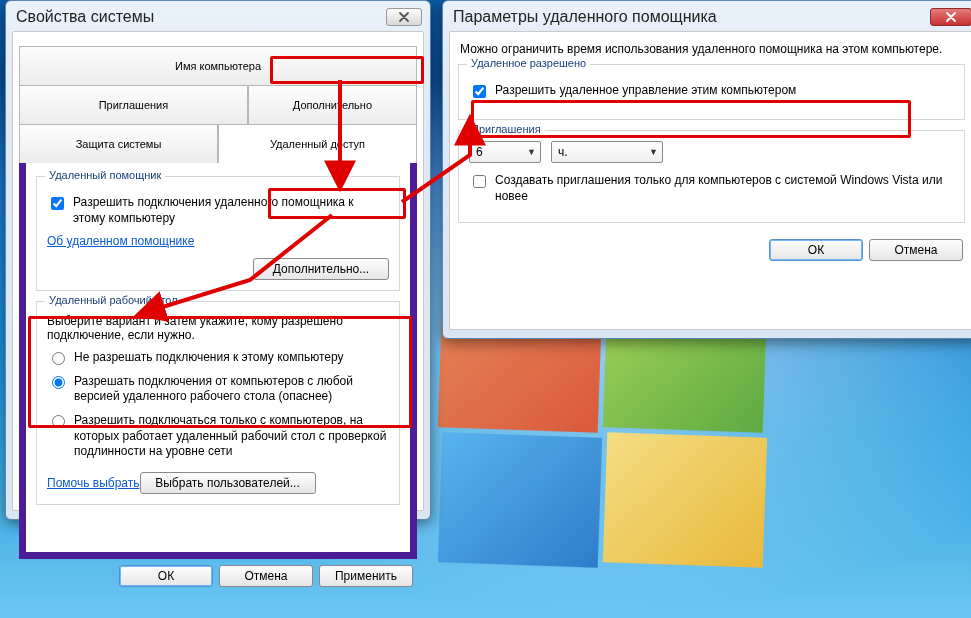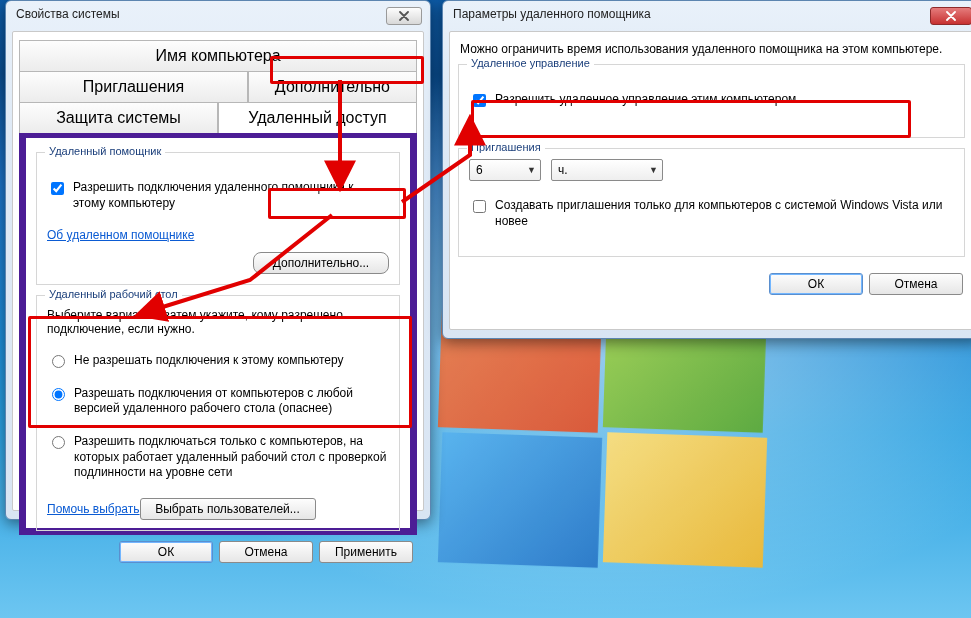--- a/index.html
+++ b/index.html
@@ -41,23 +41,23 @@
     position: absolute;
     border: 1px solid #5c85b0;
     border-radius: 6px;
     background: linear-gradient(to bottom, #e9f1fa 0%, #dfeaf6 25%, #d9e5f3 100%);
     box-shadow: 0 4px 14px rgba(0,0,0,.45);
     padding: 6px;
     box-sizing: border-box;
   }
   .titlebar {
     height: 20px;
-    display: flex; justify-content: space-between;
+    display: flex; align-items: center; justify-content: space-between;
     padding: 0 2px 4px 4px;
-    font-size: 12px; color: #222;
+    font-size: 16px; color: #222;
   }
   .close-btn {
     position: relative;
     display: inline-flex; align-items: center; justify-content: center;
     border: 1px solid #8e2a2a;
     height: 16px;
     border-radius: 3px;
     cursor: pointer;
     color: #fff; font-weight: bold; font-size: 11px; line-height: 1;
   }
@@ -73,25 +73,25 @@
     box-sizing: border-box;
   }
 
   
   .tabs {
     display: flex; flex-wrap: wrap;
   }
   .tab {
     border: 1px solid #b7b7b7;
     background: linear-gradient(#fdfdfd,#ececec);
-    padding: 6px 10px;
-    font-size: 16px;
+    padding: 13px 10px;
+    font-size: 11px;
     border-bottom: none;
     position: relative;
-    top: 2px;
+    top: 8px;
     cursor: pointer;
   }
   .tab.row1 { flex: 1 0 45%; text-align:center;}
   .tab.row2 { flex: 1 0 30%; text-align:center;}
   .tab.active {
     background: #fff;
     font-weight: normal;
     z-index: 2;
   }
   .tab-body {
@@ -109,21 +109,21 @@
     position: relative;
   }
   .group > .legend {
     position: absolute; top: -8px; left: 8px;
     background: #fff; padding: 0 4px;
     color: #1a3e7a; font-size: 11px;
   }
 
   .chk, .rdo {
     display: flex; align-items: flex-start; gap: 6px;
-    margin: 17px 0;
+    margin: 8px 0;
   }
   .chk input, .rdo input { margin-top: 2px; }
   .chk label, .rdo label { line-height: 1.3; }
 
   a.link { color: #0b5bd3; text-decoration: underline; cursor: pointer; }
 
   .btn {
     display: inline-block;
     min-width: 68px;
     padding: 3px 12px;
@@ -201,21 +201,21 @@
         <div class="group">
           <span class="legend">Удаленный помощник</span>
           <div class="chk">
             <input type="checkbox" checked="" style="">
             <label>Разрешить подключения удаленного помощника к этому компьютеру</label>
           </div>
           <div style="margin:6px 0 10px;">
             <a class="link">Об удаленном помощнике</a>
           </div>
           <div style="text-align:right;">
-            <span class="btn" style="min-width:110px;border-radius:8px;">Дополнительно...</span>
+            <span class="btn" style="min-width:110px;">Дополнительно...</span>
           </div>
         </div>
 
         <div class="group">
           <span class="legend">Удаленный рабочий стол</span>
           <div style="margin:2px 0 8px;">Выберите вариант и затем укажите, кому разрешено подключение, если нужно.</div>
 
           <div class="rdo">
             <input type="radio" name="rd" style="">
             <label>Не разрешать подключения к этому компьютеру</label>
@@ -251,21 +251,21 @@
         <svg width="14" height="10" viewBox="0 0 14 10">
             <path d="M3 1 L11 9 M11 1 L3 9" stroke="#fff" stroke-width="1.8" stroke-linecap="round"></path>
           </svg>
       </span>
     </div>
 
     <div class="inner" style="height:calc(100% - 26px);">
       <div style="margin:4px 4px 8px;">Можно ограничить время использования удаленного помощника на этом компьютере.</div>
 
       <div class="group">
-        <span class="legend">Удаленное управление</span>
+        <span class="legend">Удаленное разрешено</span>
         <div class="chk">
           <input type="checkbox" checked="" style="">
           <label>Разрешить удаленное управление этим компьютером</label>
         </div>
       </div>
 
       <div class="group">
         <span class="legend">Приглашения</span>
         <div style="display:flex; gap:10px; margin-bottom:10px;">
           <span class="combo" style="width:60px;">

